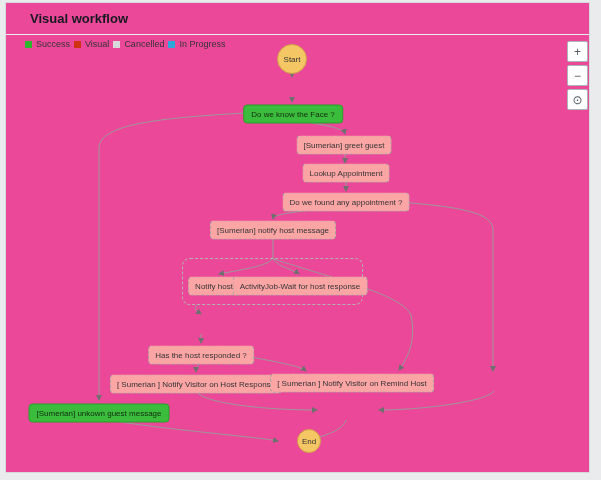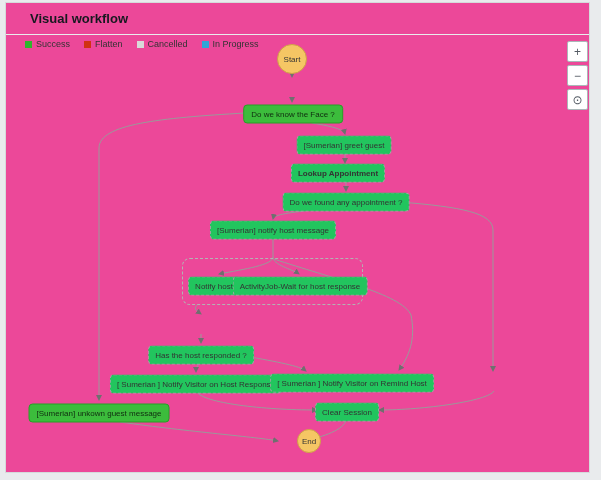--- a/index.html
+++ b/index.html
@@ -1,32 +1,32 @@
 <!DOCTYPE html>
 <html><head>
 <meta charset="utf-8">
 <style>
   * { margin:0; padding:0; box-sizing:border-box; }
   html,body { width:601px; height:480px; background:#e9ebed; font-family:"Liberation Sans", sans-serif; overflow:hidden; }
   .card { position:absolute; left:5px; top:2px; width:585px; height:471px; background:#ec4899; border:1px solid #d5dbdb; }
   .card-header { height:32px; border-bottom:1px solid #eaeded; display:flex; align-items:center; padding:0 24px; }
   .card-title { font-size:13px; font-weight:bold; color:#16191f; }
-  .legend { position:absolute; left:25px; top:39px; display:flex; gap:14px; align-items:center; }
+  .legend { position:absolute; left:25px; top:39px; display:flex; gap:4px; align-items:center; }
   .legend-item { display:flex; align-items:center; gap:4px; }
   .legend-swatch { width:7px; height:7px; display:inline-block; }
   .legend-label { font-size:9px; color:#333; }
   .zoombar { position:absolute; right:13px; top:41px; display:flex; flex-direction:column; gap:3px; }
   .zoom-btn { width:21px; height:21px; background:#fff; border:1px solid #aab7b8; border-radius:2px;
               font-size:12px; color:#545b64; display:flex; align-items:center; justify-content:center;
               cursor:pointer; line-height:1; }
   .canvas { position:absolute; left:0; top:0; width:601px; height:385px; }
   svg.edges { position:absolute; left:0; top:0; }
   .node { position:absolute; transform:translate(-50%,-50%); white-space:nowrap; font-size:8px;
           color:#333; text-align:center; border-radius:4px; padding:4px 6px; }
-  .node.pending { background:#22c55e; border:1px dashed #a3a3a3;text-align:right; }
+  .node.pending { background:#fca5a5; border:1px dashed #a3a3a3;text-align:right; }
   .node.succeeded { background:#3cbc3c; border:1px solid #279f27; color:#102c10; padding:4px 7px; }
   .node.terminal { background:#f5c664; border:1px solid #cfa047; border-radius:50%; padding:0;
                    display:flex; align-items:center; justify-content:center; }
   .parallel-box { position:absolute; border:1px dashed #b3b3b3; border-radius:8px; background:transparent; }
 </style>
 </head>
 <body>
 
 <div class="card">
   <div class="card-header">
@@ -34,21 +34,21 @@
   </div>
 </div>
 
 <div class="legend">
   <span class="legend-item">
     <span class="legend-swatch" style="background: rgb(45, 181, 45);"></span>
     <span class="legend-label">Success</span>
   </span>
   <span class="legend-item">
     <span class="legend-swatch" style="background: rgb(209, 50, 18);"></span>
-    <span class="legend-label">Flatten</span>
+    <span class="legend-label">Visual</span>
   </span>
   <span class="legend-item">
     <span class="legend-swatch" style="background: rgb(217, 217, 217);"></span>
     <span class="legend-label">Cancelled</span>
   </span>
   <span class="legend-item">
     <span class="legend-swatch" style="background: rgb(46, 166, 215);"></span>
     <span class="legend-label">In Progress</span>
   </span>
 </div>
@@ -88,24 +88,23 @@
       <path d="M346,420 C344,430 322,437 307,440" marker-end="url(#arr)"></path>
       <path d="M120,422 C190,432 258,437 278,441" marker-end="url(#arr)"></path>
     </g>
   </svg>
 
   <div class="parallel-box" style="left:182px; top:258px; width:181px; height:47px;"></div>
 
   <div class="node terminal" style="left:292px; top:59px; width:30px; height:30px;">Start</div>
   <div class="node succeeded" style="left:293px; top:114px;">Do we know the Face ?</div>
   <div class="node pending" style="left:344px; top:145px;">[Sumerian] greet guest</div>
-  <div class="node pending" style="left:338px; top:173px;font-weight:bold;">Lookup Appointment</div>
+  <div class="node pending" style="left:346px; top:173px;">Lookup Appointment</div>
   <div class="node pending" style="left:346px; top:202px;">Do we found any appointment ?</div>
   <div class="node pending" style="left:273px; top:230px;">[Sumerian] notify host message</div>
   <div class="node pending" style="left:214px; top:286px;">Notify host</div>
   <div class="node pending" style="left:300px; top:286px;">ActivityJob-Wait for host response</div>
   <div class="node pending" style="left:201px; top:355px;">Has the host responded ?</div>
   <div class="node pending" style="left:196px; top:384px;">[ Sumerian ] Notify Visitor on Host Response</div>
   <div class="node pending" style="left:352px; top:383px;">[ Sumerian ] Notify Visitor on Remind Host</div>
-  <div class="node pending" style="left:347px; top:412px;">Clear Session</div>
   <div class="node succeeded" style="left:99px; top:413px;">[Sumerian] unkown guest message</div>
   <div class="node terminal" style="left:293px; top:441px; width:24px; height:24px;margin-left:16px;">End</div>
 </div>
 
 </body></html>

